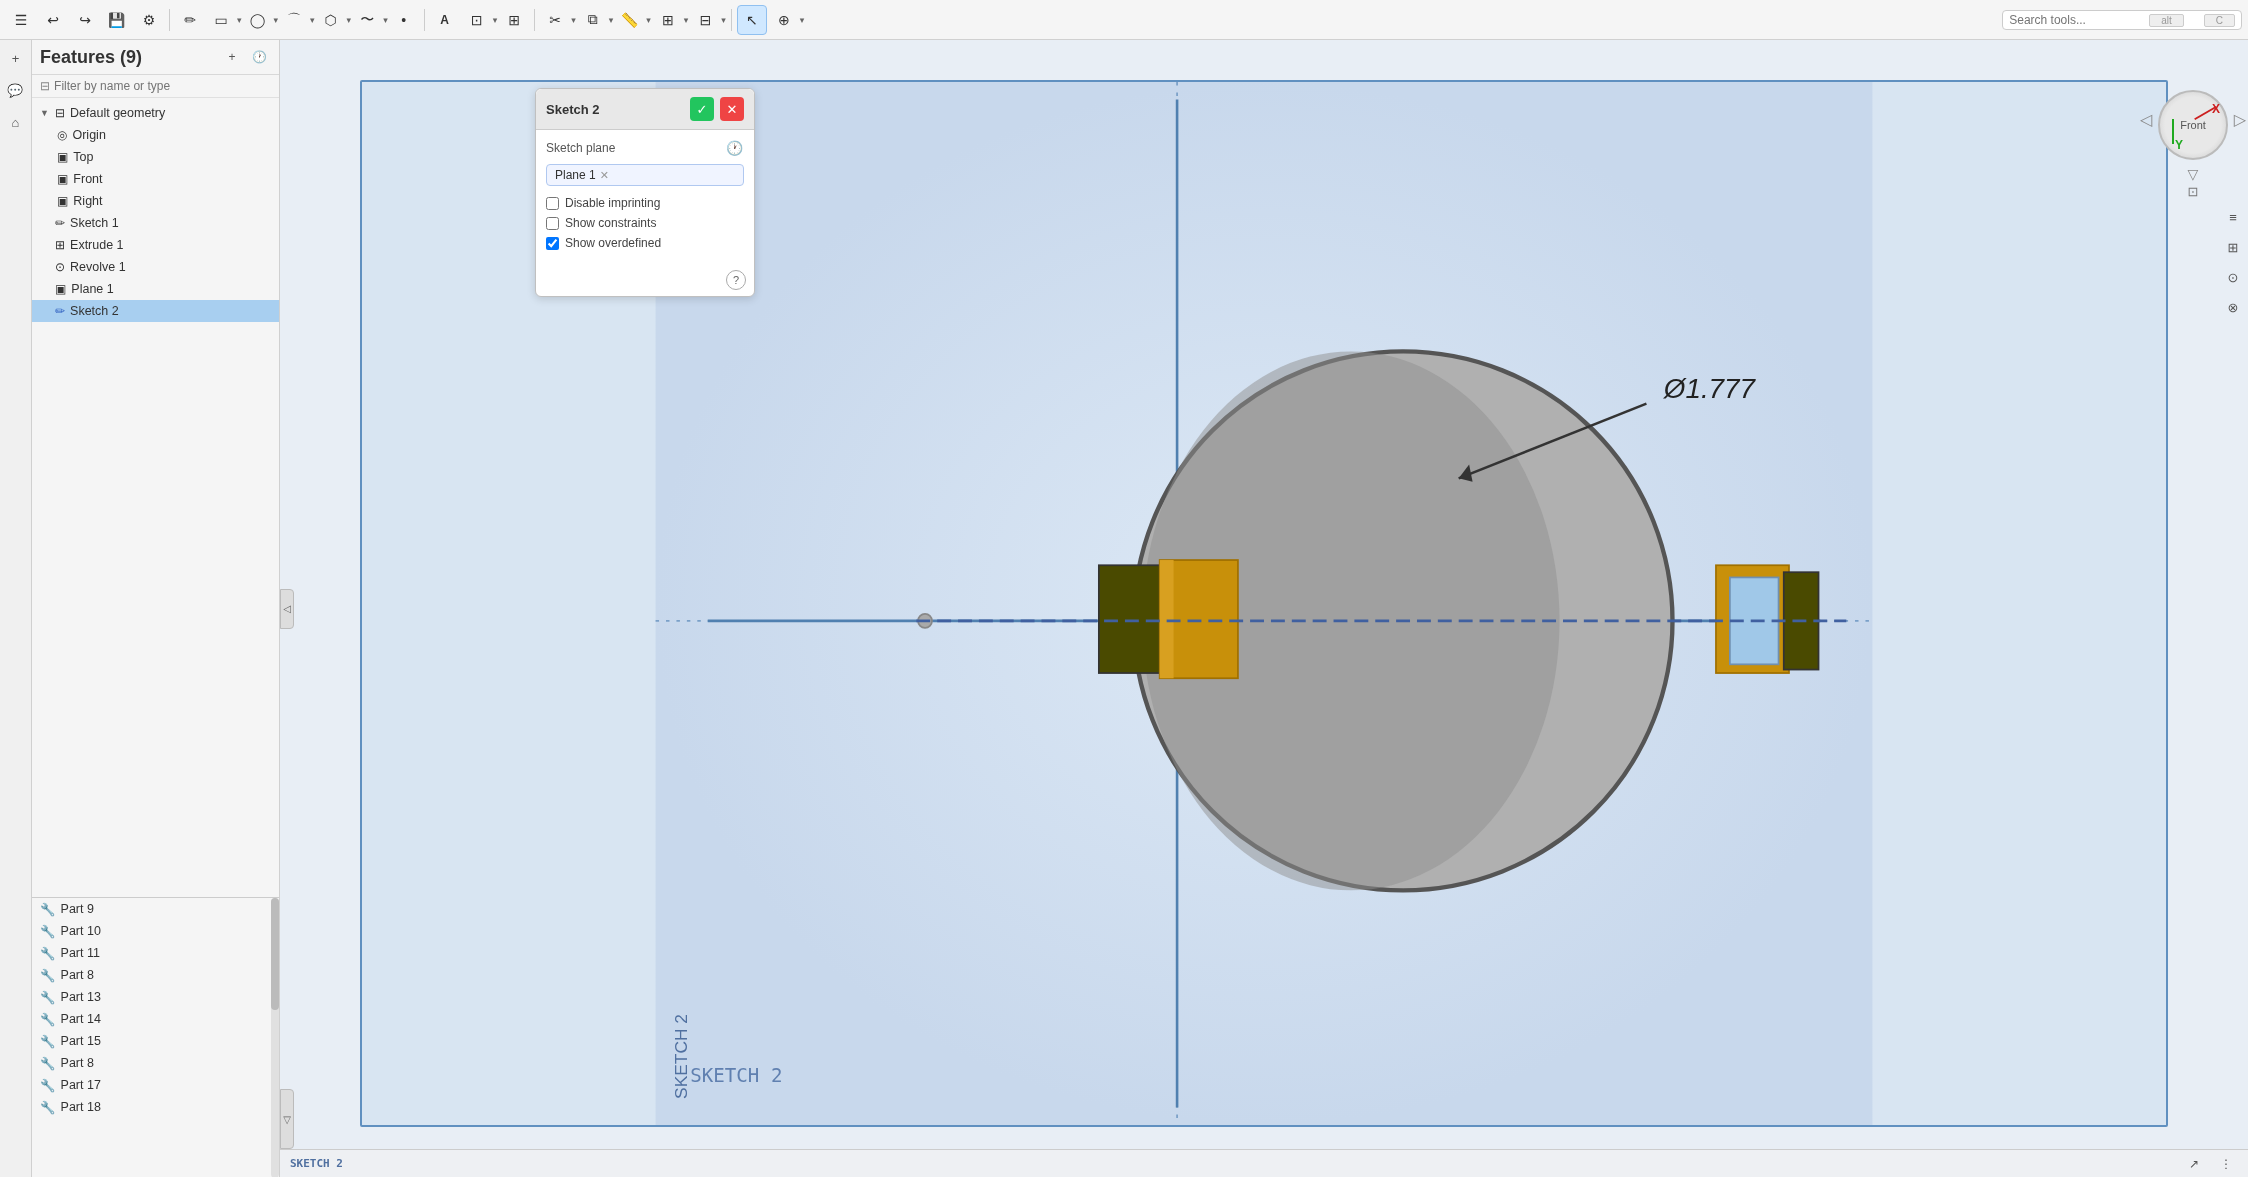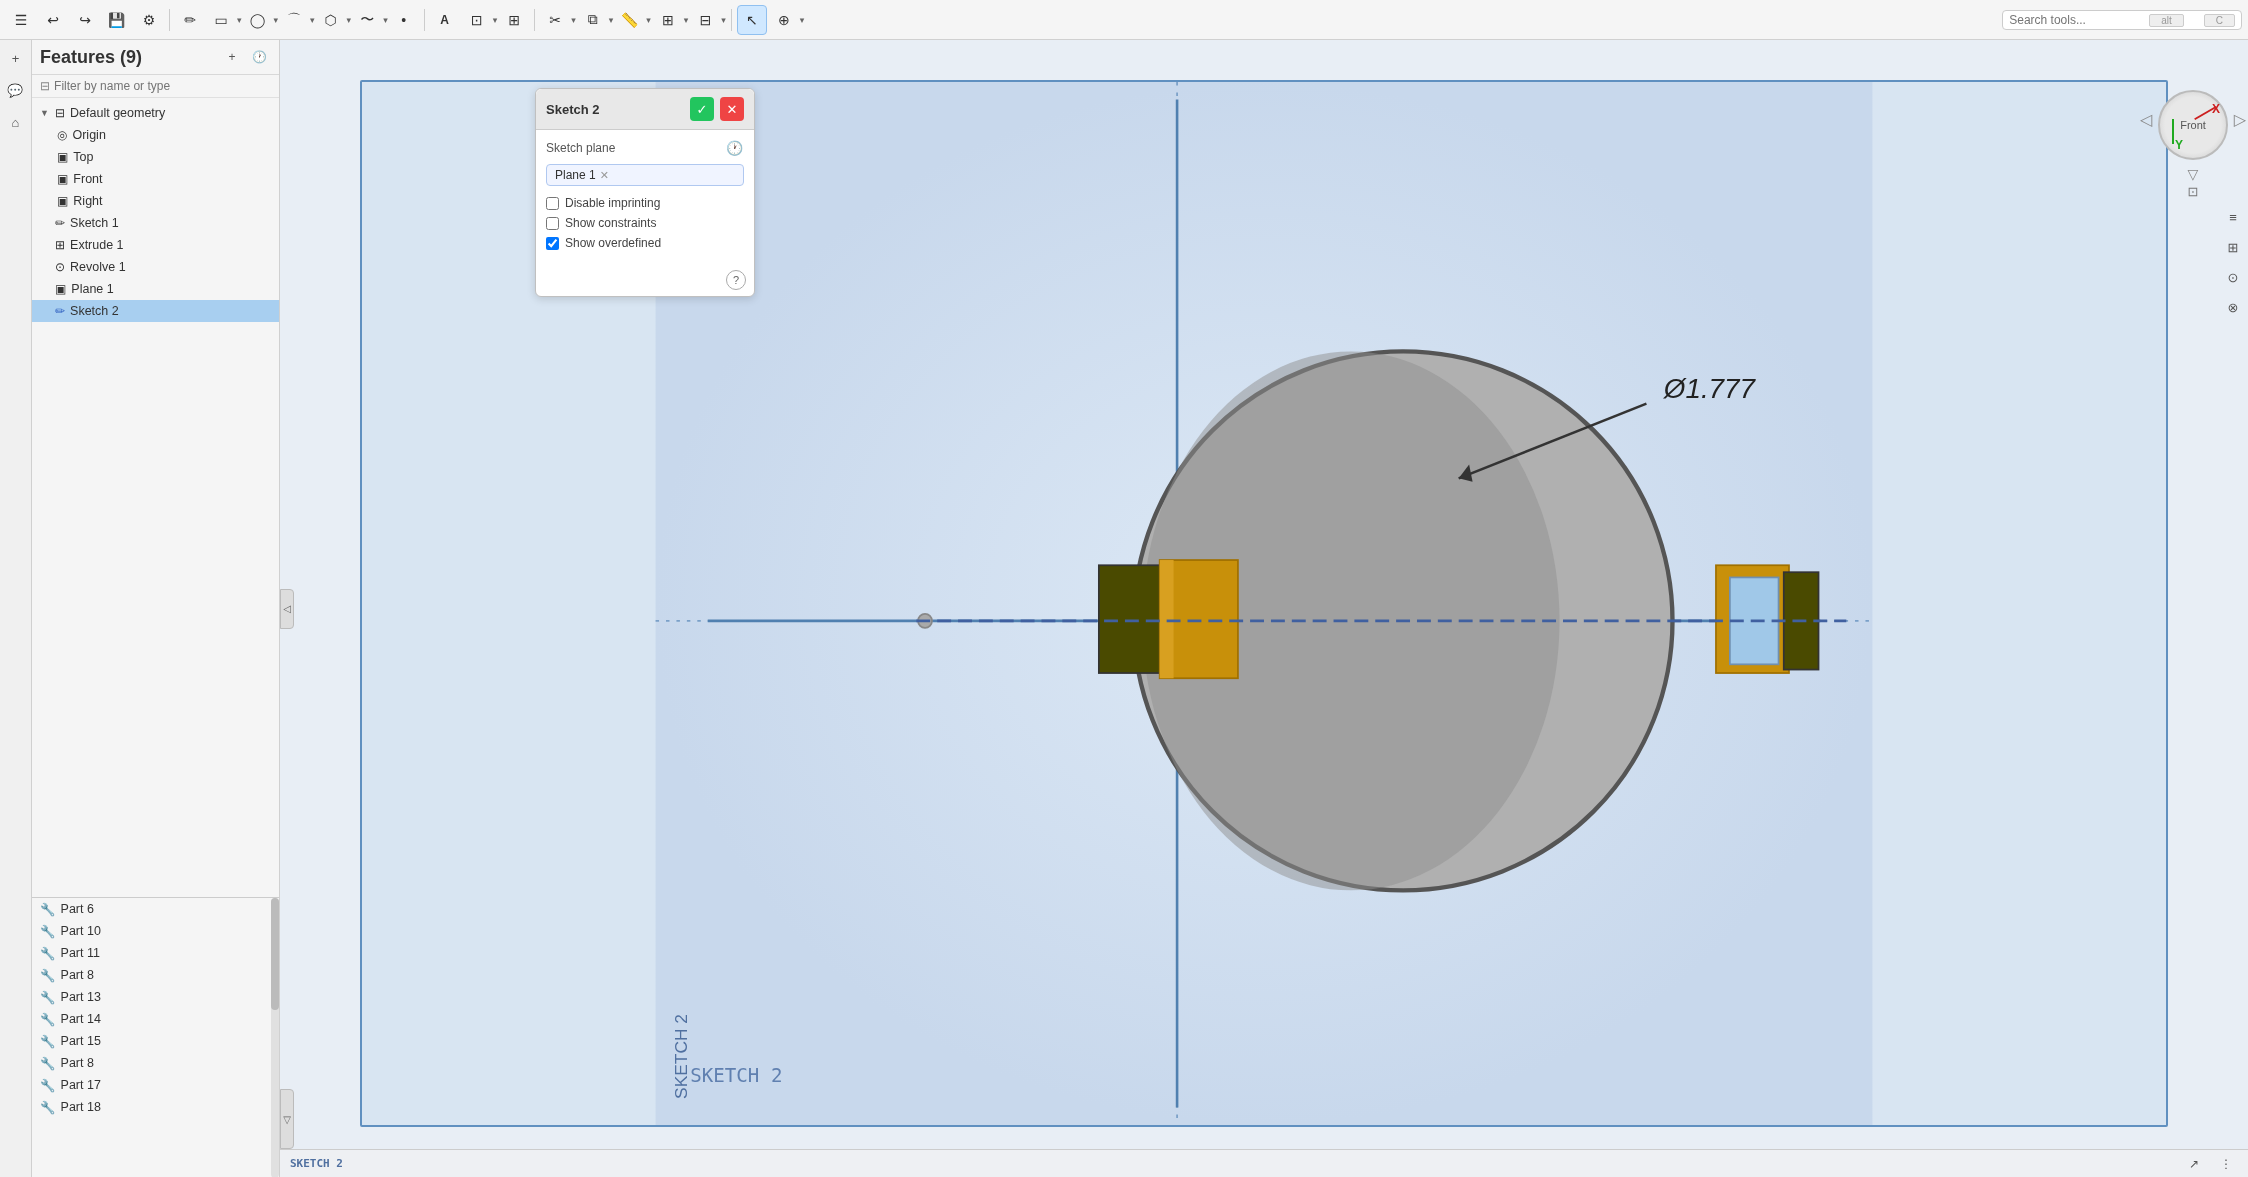--- a/index.html
+++ b/index.html
@@ -508,21 +508,21 @@
           <span class="tree-arrow"> </span>
           <span class="icon" style="color:#3060c0;">✏</span>
           <span class="label">Sketch 2</span>
         </div>
       </div>
 
       <div class="parts-list">
         <div style="height:280px; overflow-y: auto; overflow-x: hidden; position: relative;">
           <div class="part-item">
             <span class="icon">🔧</span>
-            <span class="label">Part 6</span>
+            <span class="label">Part 9</span>
           </div>
           <div class="part-item">
             <span class="icon">🔧</span>
             <span class="label">Part 10</span>
           </div>
           <div class="part-item">
             <span class="icon">🔧</span>
             <span class="label">Part 11</span>
           </div>
           <div class="part-item">

